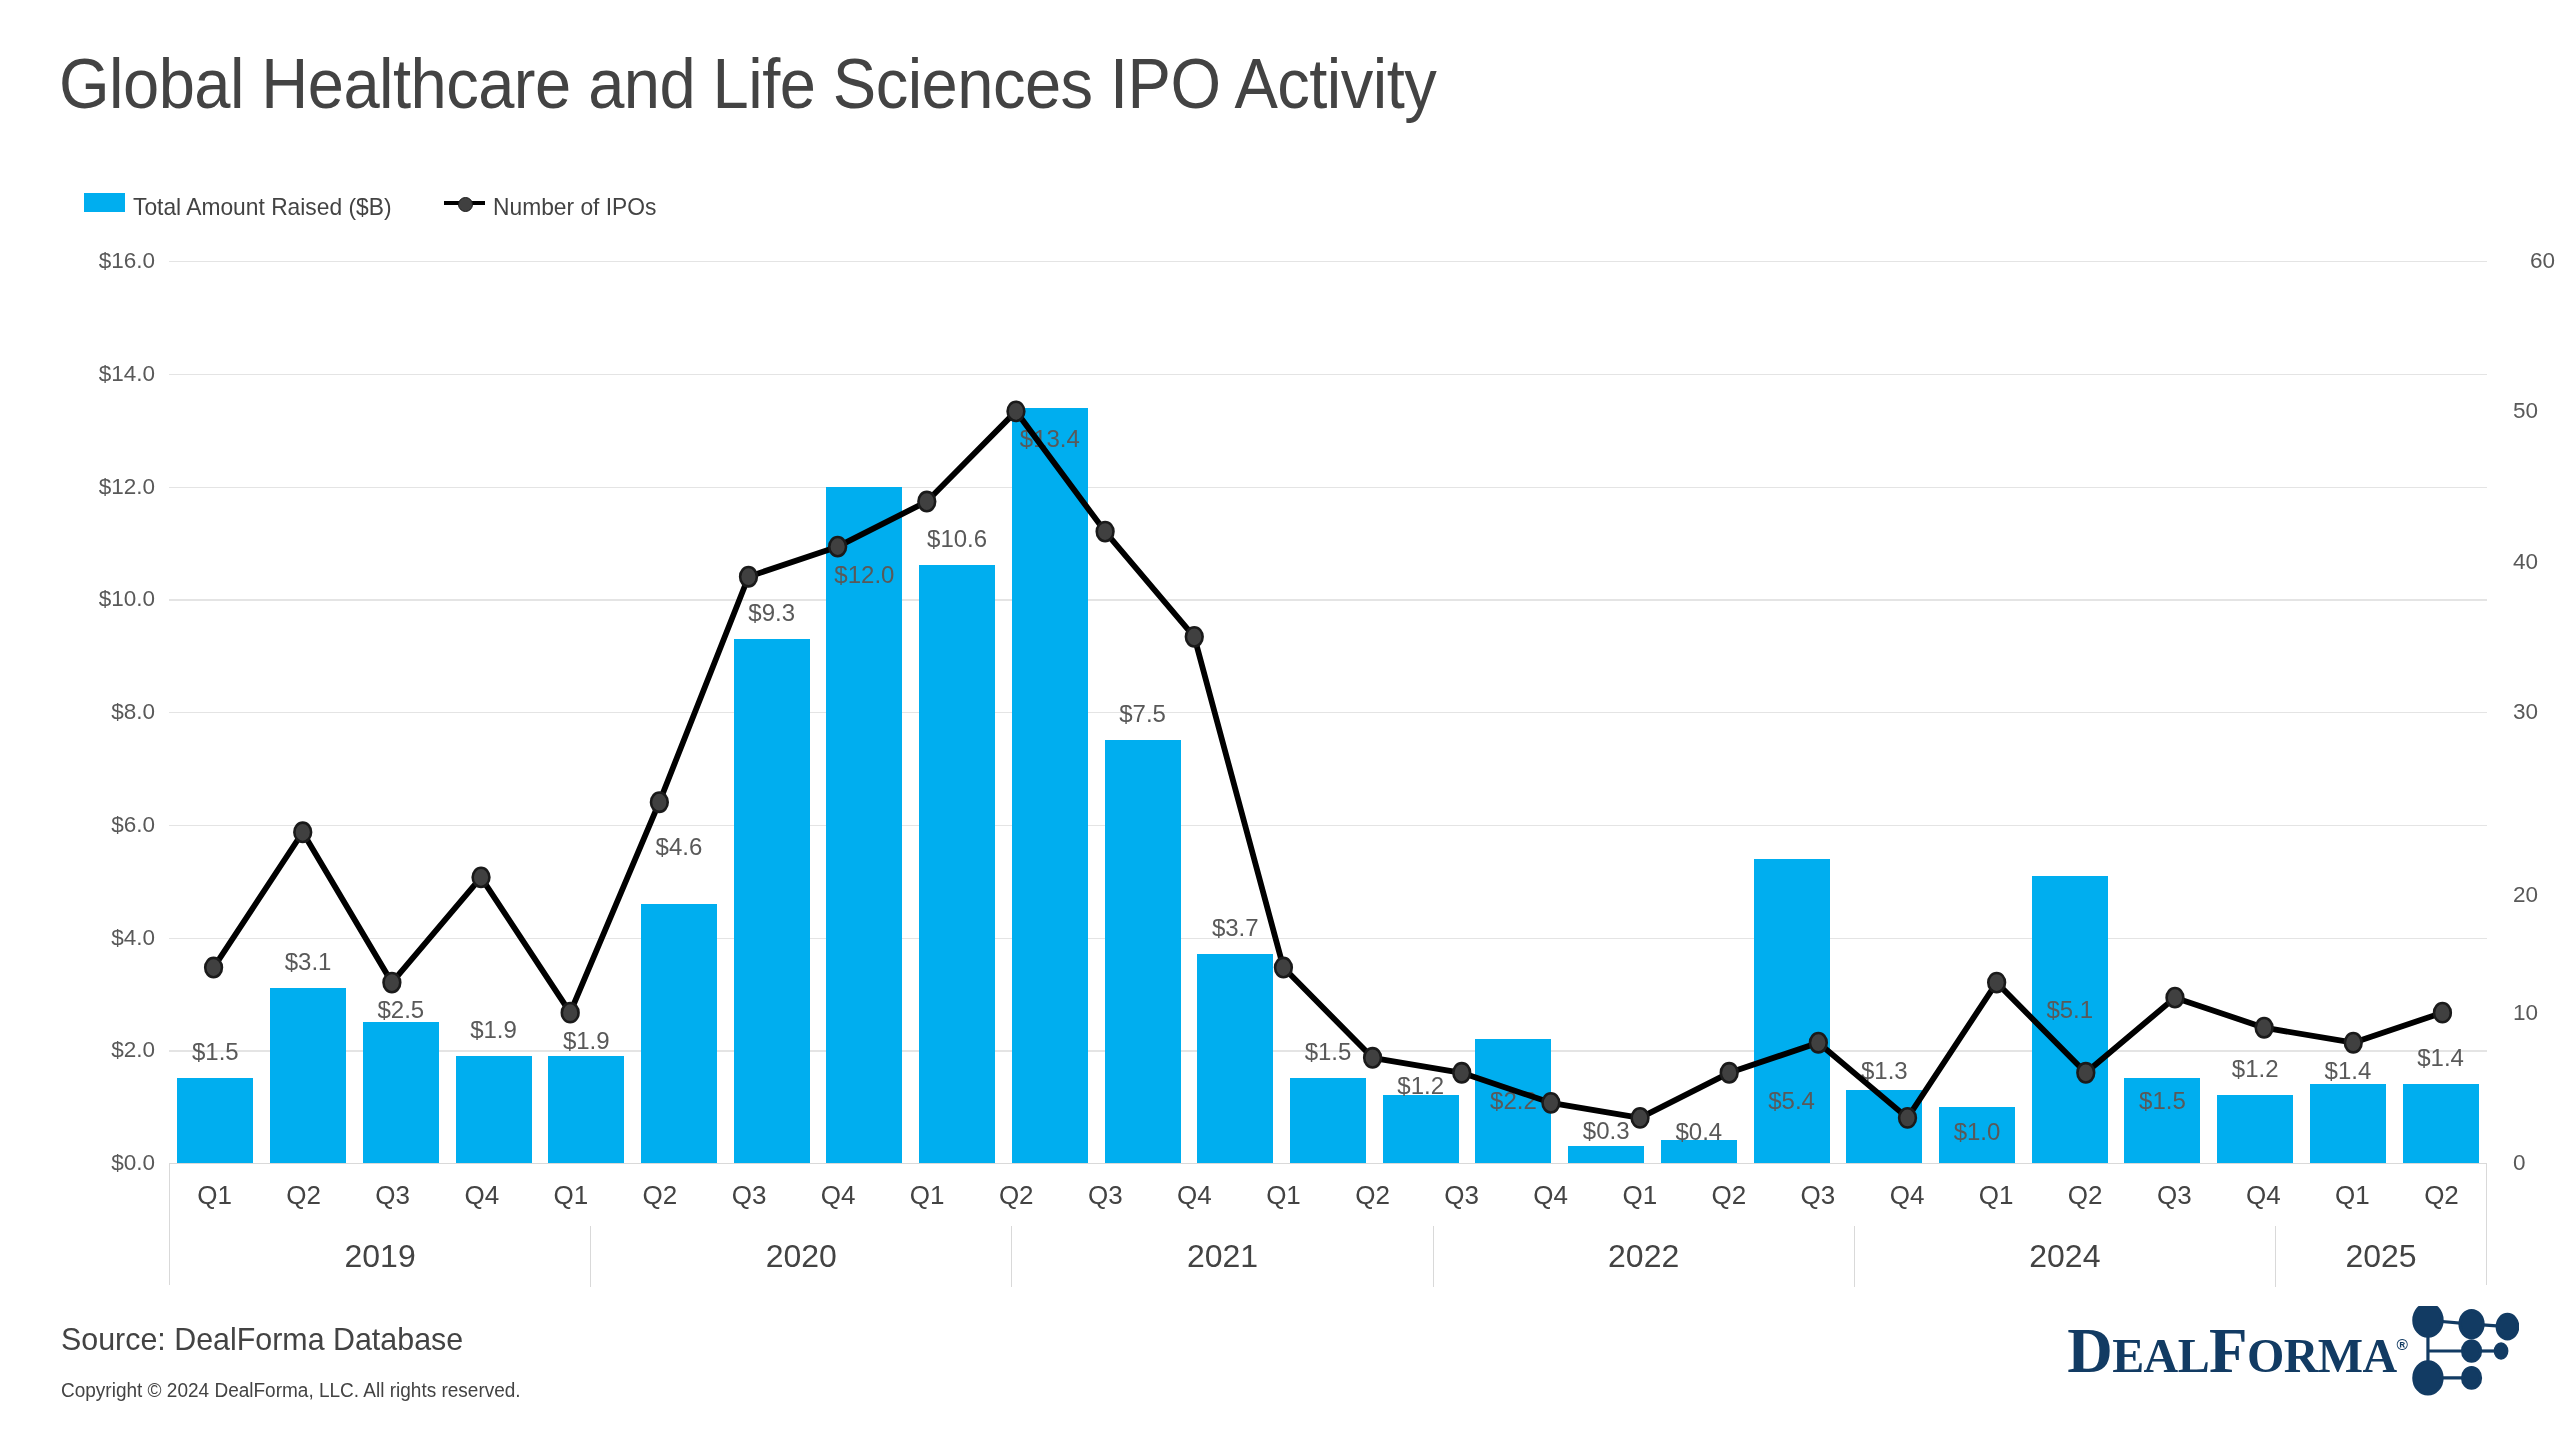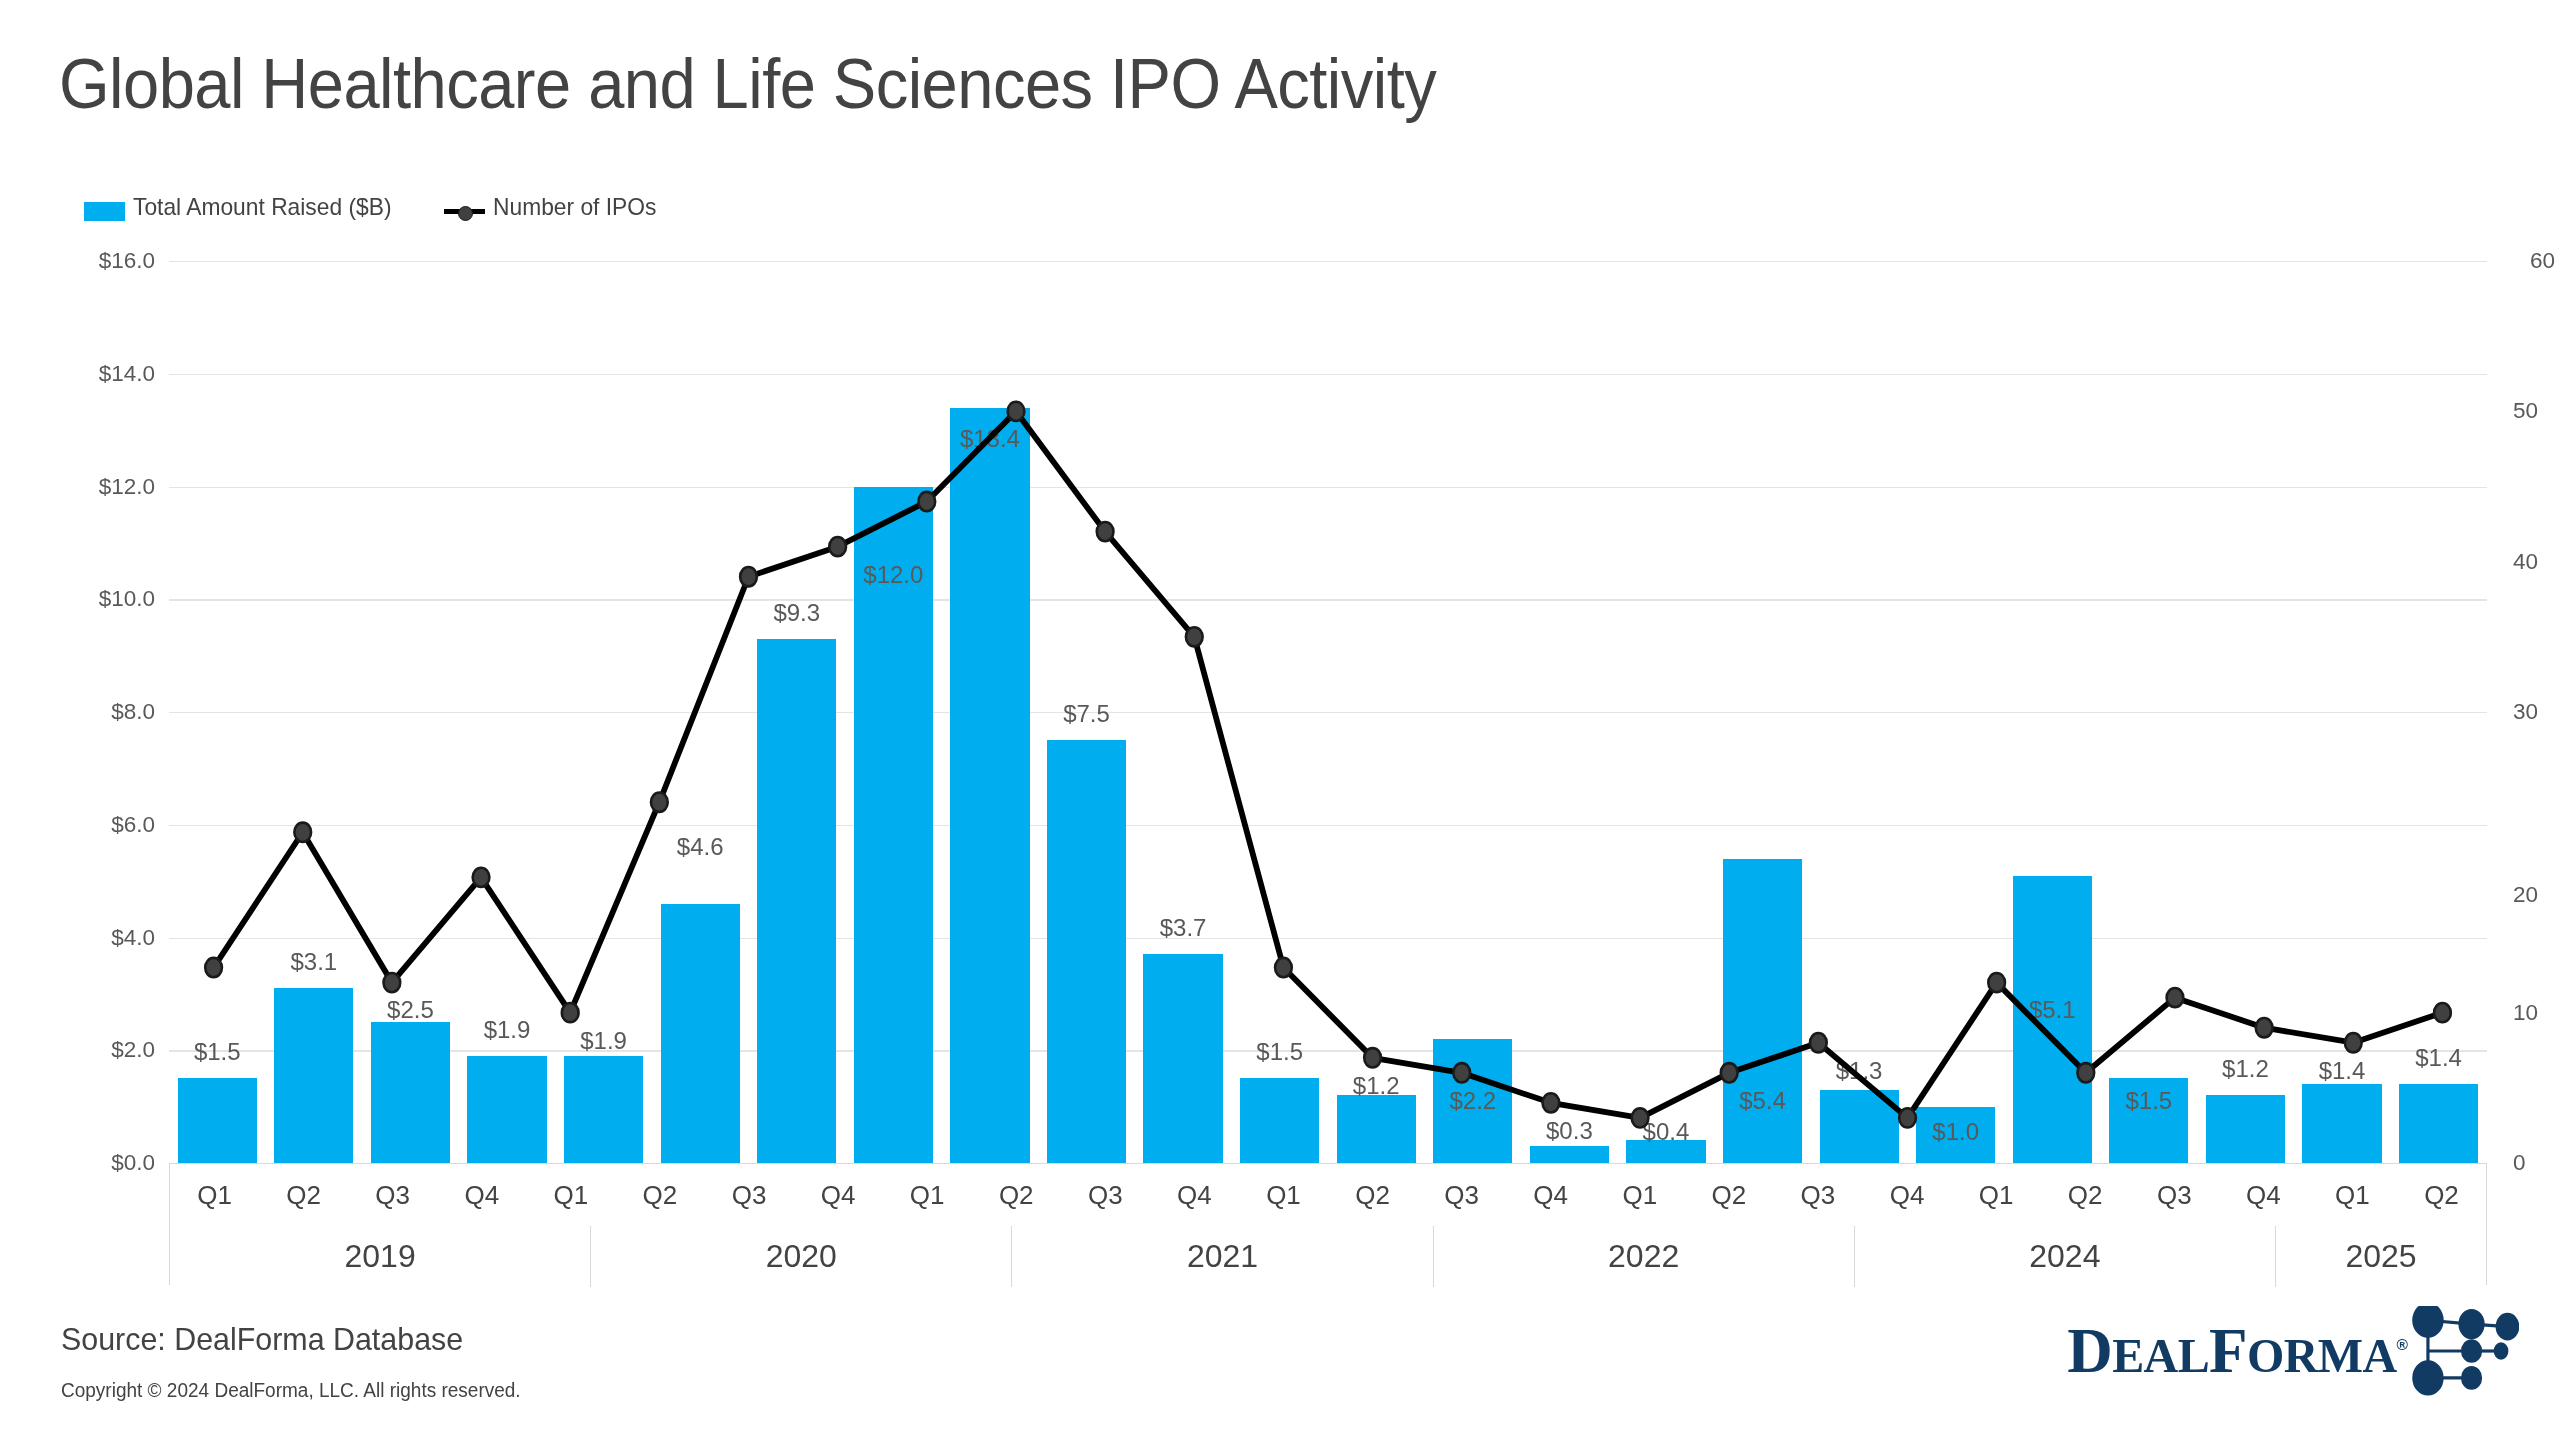--- a/index.html
+++ b/index.html
@@ -26,21 +26,21 @@
     transform-origin:left center;
   }
 
   
   #legend {
     position:absolute;
     left:84px; top:192px;
     display:flex; align-items:center;
     height:30px;
   }
-  .legend-entry { display:flex; align-items:flex-end; }
+  .legend-entry { display:flex; align-items:flex-start; }
   .legend-entry + .legend-entry { margin-left:39px; }
   .legend-swatch { width:41px; height:19.3px; background:#00AEEF; }
   .legend-line-marker {
     width:41px; height:19.3px; position:relative;
   }
   .legend-line-marker::before {
     content:""; position:absolute; left:0; top:7.7px;
     width:41px; height:4.5px; background:#000000;
   }
   .legend-line-marker::after {
@@ -254,20 +254,24 @@
         <div class="bar" style="height: 28.75%; background: rgb(0, 174, 239);"></div>
         <div class="bar-label" style="top: 572px;">$4.6</div>
       </div>
       <div class="bar-slot">
         <div class="bar" style="height: 58.125%; background: rgb(0, 174, 239);"></div>
         <div class="bar-label" style="top: 338px;">$9.3</div>
       </div>
       <div class="bar-slot">
         <div class="bar" style="height: 75%; background: rgb(0, 174, 239);"></div>
         <div class="bar-label" style="top: 300px;">$12.0</div>
+      </div>
+      <div class="bar-slot">
+        <div class="bar" style="height: 66.25%; background: rgb(0, 174, 239);"></div>
+        <div class="bar-label" style="top: 264px;">$10.6</div>
       </div>
       <div class="bar-slot">
         <div class="bar" style="height: 83.75%; background: rgb(0, 174, 239);"></div>
         <div class="bar-label" style="top: 164px;">$13.4</div>
       </div>
       <div class="bar-slot">
         <div class="bar" style="height: 46.875%; background: rgb(0, 174, 239);"></div>
         <div class="bar-label" style="top: 439px;">$7.5</div>
       </div>
       <div class="bar-slot">

